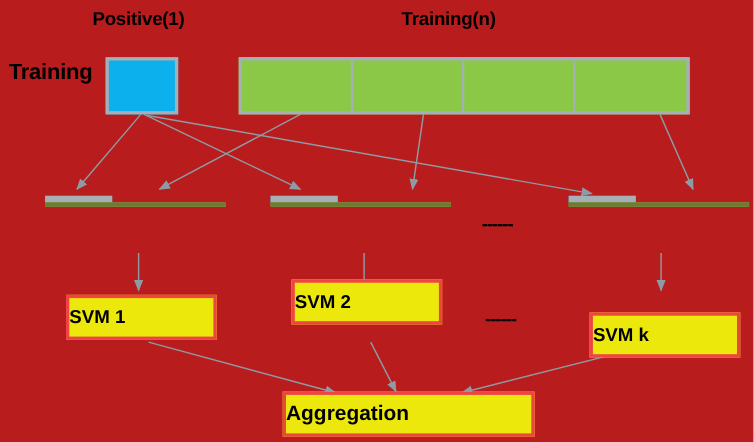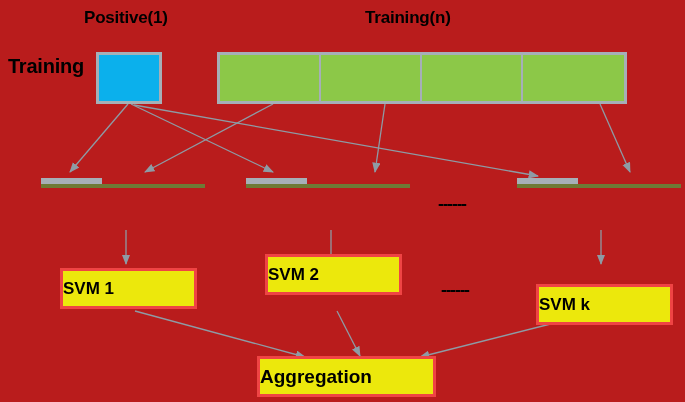--- a/index.html
+++ b/index.html
@@ -170,17 +170,17 @@
   <div class="svm" style="left:265px; top:254px; width:137px; height:41px;">
     <span>SVM 2</span>
   </div>
 
   <div class="svm" style="left:536px; top:284px; width:137px; height:41px;">
     <span>SVM k</span>
   </div>
 
   <div class="dashes" style="left:441px; top:280px;">------</div>
 
-  <div class="svm" style="left:257px; top:356px; width:179px; height:41px; font-size:19px;">
+  <div class="svm" style="left:257px; top:356px; width:229px; height:41px; font-size:19px;">
     <span>Aggregation</span>
   </div>
 
 </div>
 
 </body></html>

